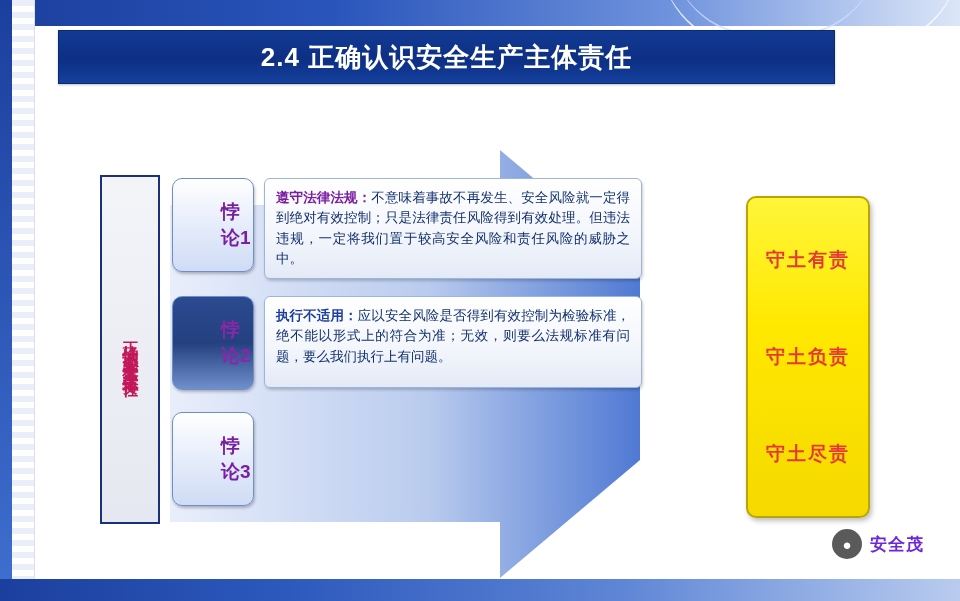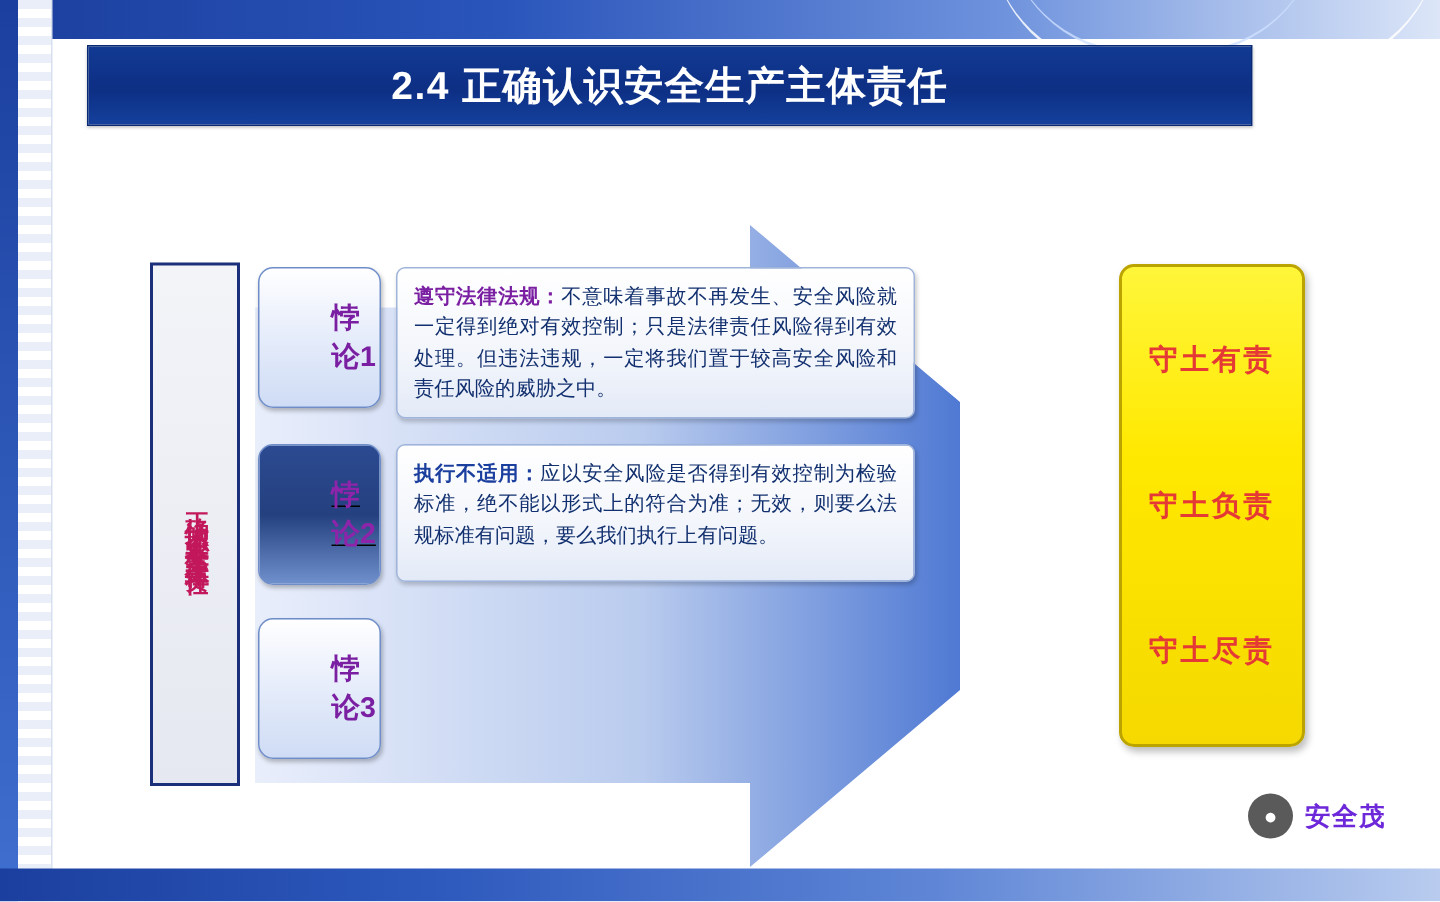--- a/index.html
+++ b/index.html
@@ -148,37 +148,36 @@
     align-items: center;
     justify-content: center;
     box-shadow: 1px 2px 3px rgba(0,0,0,.25);
     border: 1px solid #6f8ec9;
   }
   .chip-1 {
     background: linear-gradient(to bottom, #ffffff 0%, #e8eefb 45%, #cfdcf5 100%);
   }
   .chip-2 {
     background: linear-gradient(to bottom, #2c4a91 0%, #24407f 50%, #6f90cc 100%);
-    text-decoration: underline;
   }
   .chip-3 {
     background: linear-gradient(to bottom, #ffffff 0%, #e8eefb 45%, #cfdcf5 100%);
   }
   .chip-label {
     font-size: 19px;
     font-weight: bold;
     color: #7b1fa2;
     margin-left: 48px;
   }
   .chip-2 .chip-label { color: #8e24aa; }
 
   .bubble {
     position: absolute;
     left: 92px; top: 0;
-    width: 346px;
+    width: 378px;
     min-height: 92px;
     background: linear-gradient(to bottom, #ffffff 0%, #f2f5fb 60%, #e3eaf7 100%);
     border: 1px solid #9fb4da;
     border-radius: 6px;
     box-shadow: 1px 2px 3px rgba(0,0,0,.2);
     padding: 9px 11px;
     box-sizing: border-box;
   }
   .bubble p {
     margin: 0;
@@ -189,21 +188,21 @@
   }
   .bubble .lead {
     color: #7b1fa2;
     font-weight: bold;
   }
   .bubble .lead2 { color: #1b3f9e; font-weight: bold; }
 
   
   .yellow-box {
     position: absolute;
-    left: 746px; top: 176px;
+    left: 746px; top: 196px;
     width: 124px; height: 322px;
     background: linear-gradient(to bottom, #fff63a 0%, #ffe800 40%, #f5d900 100%);
     border: 2px solid #bca400;
     border-radius: 10px;
     box-shadow: 2px 3px 5px rgba(0,0,0,.25);
     display: flex;
     flex-direction: column;
     align-items: center;
     justify-content: space-around;
     padding: 14px 0;

